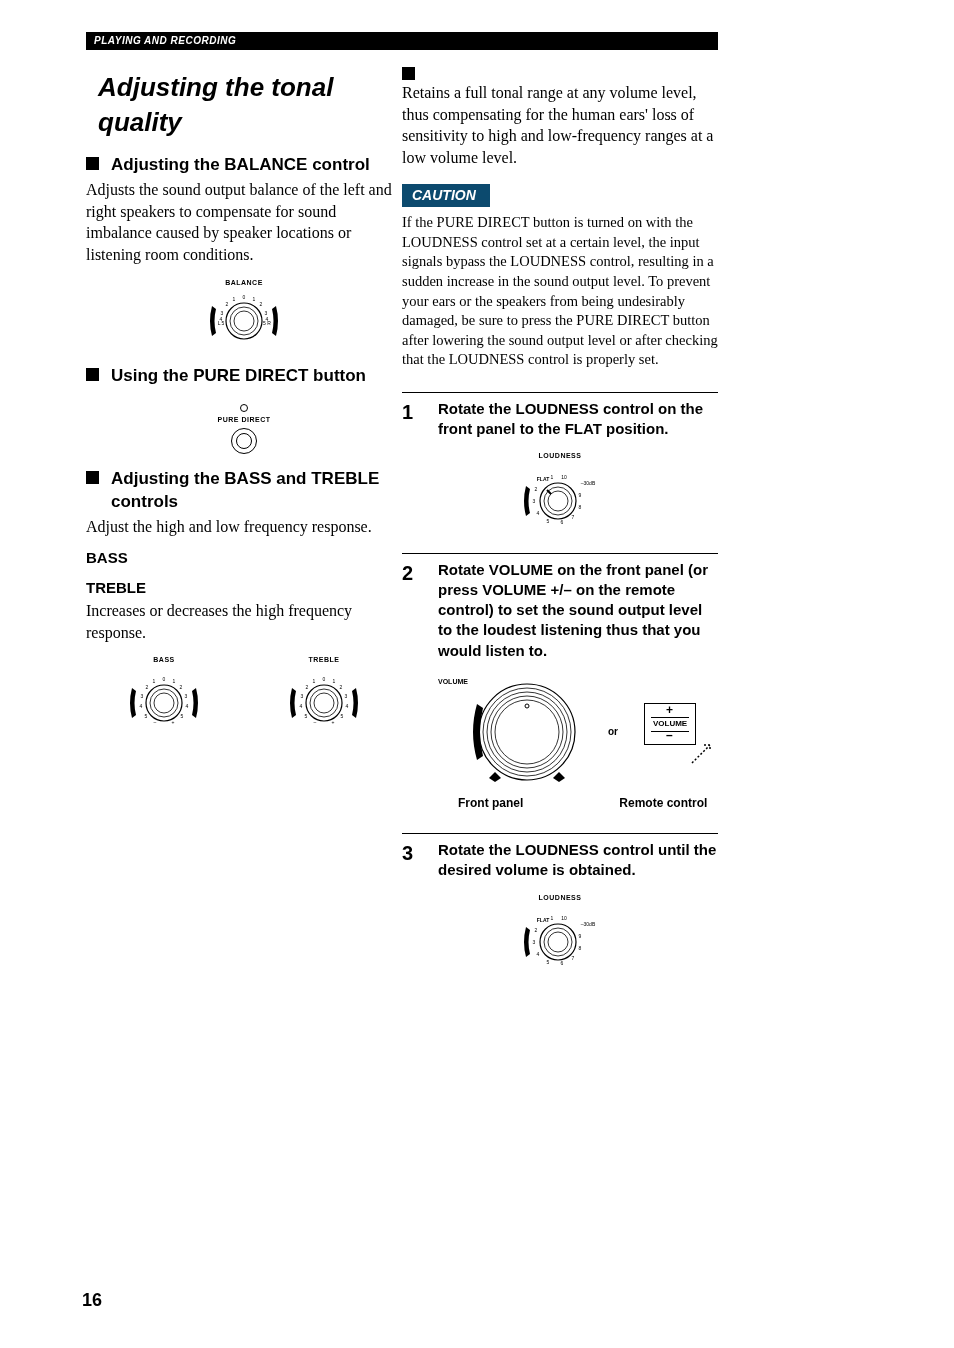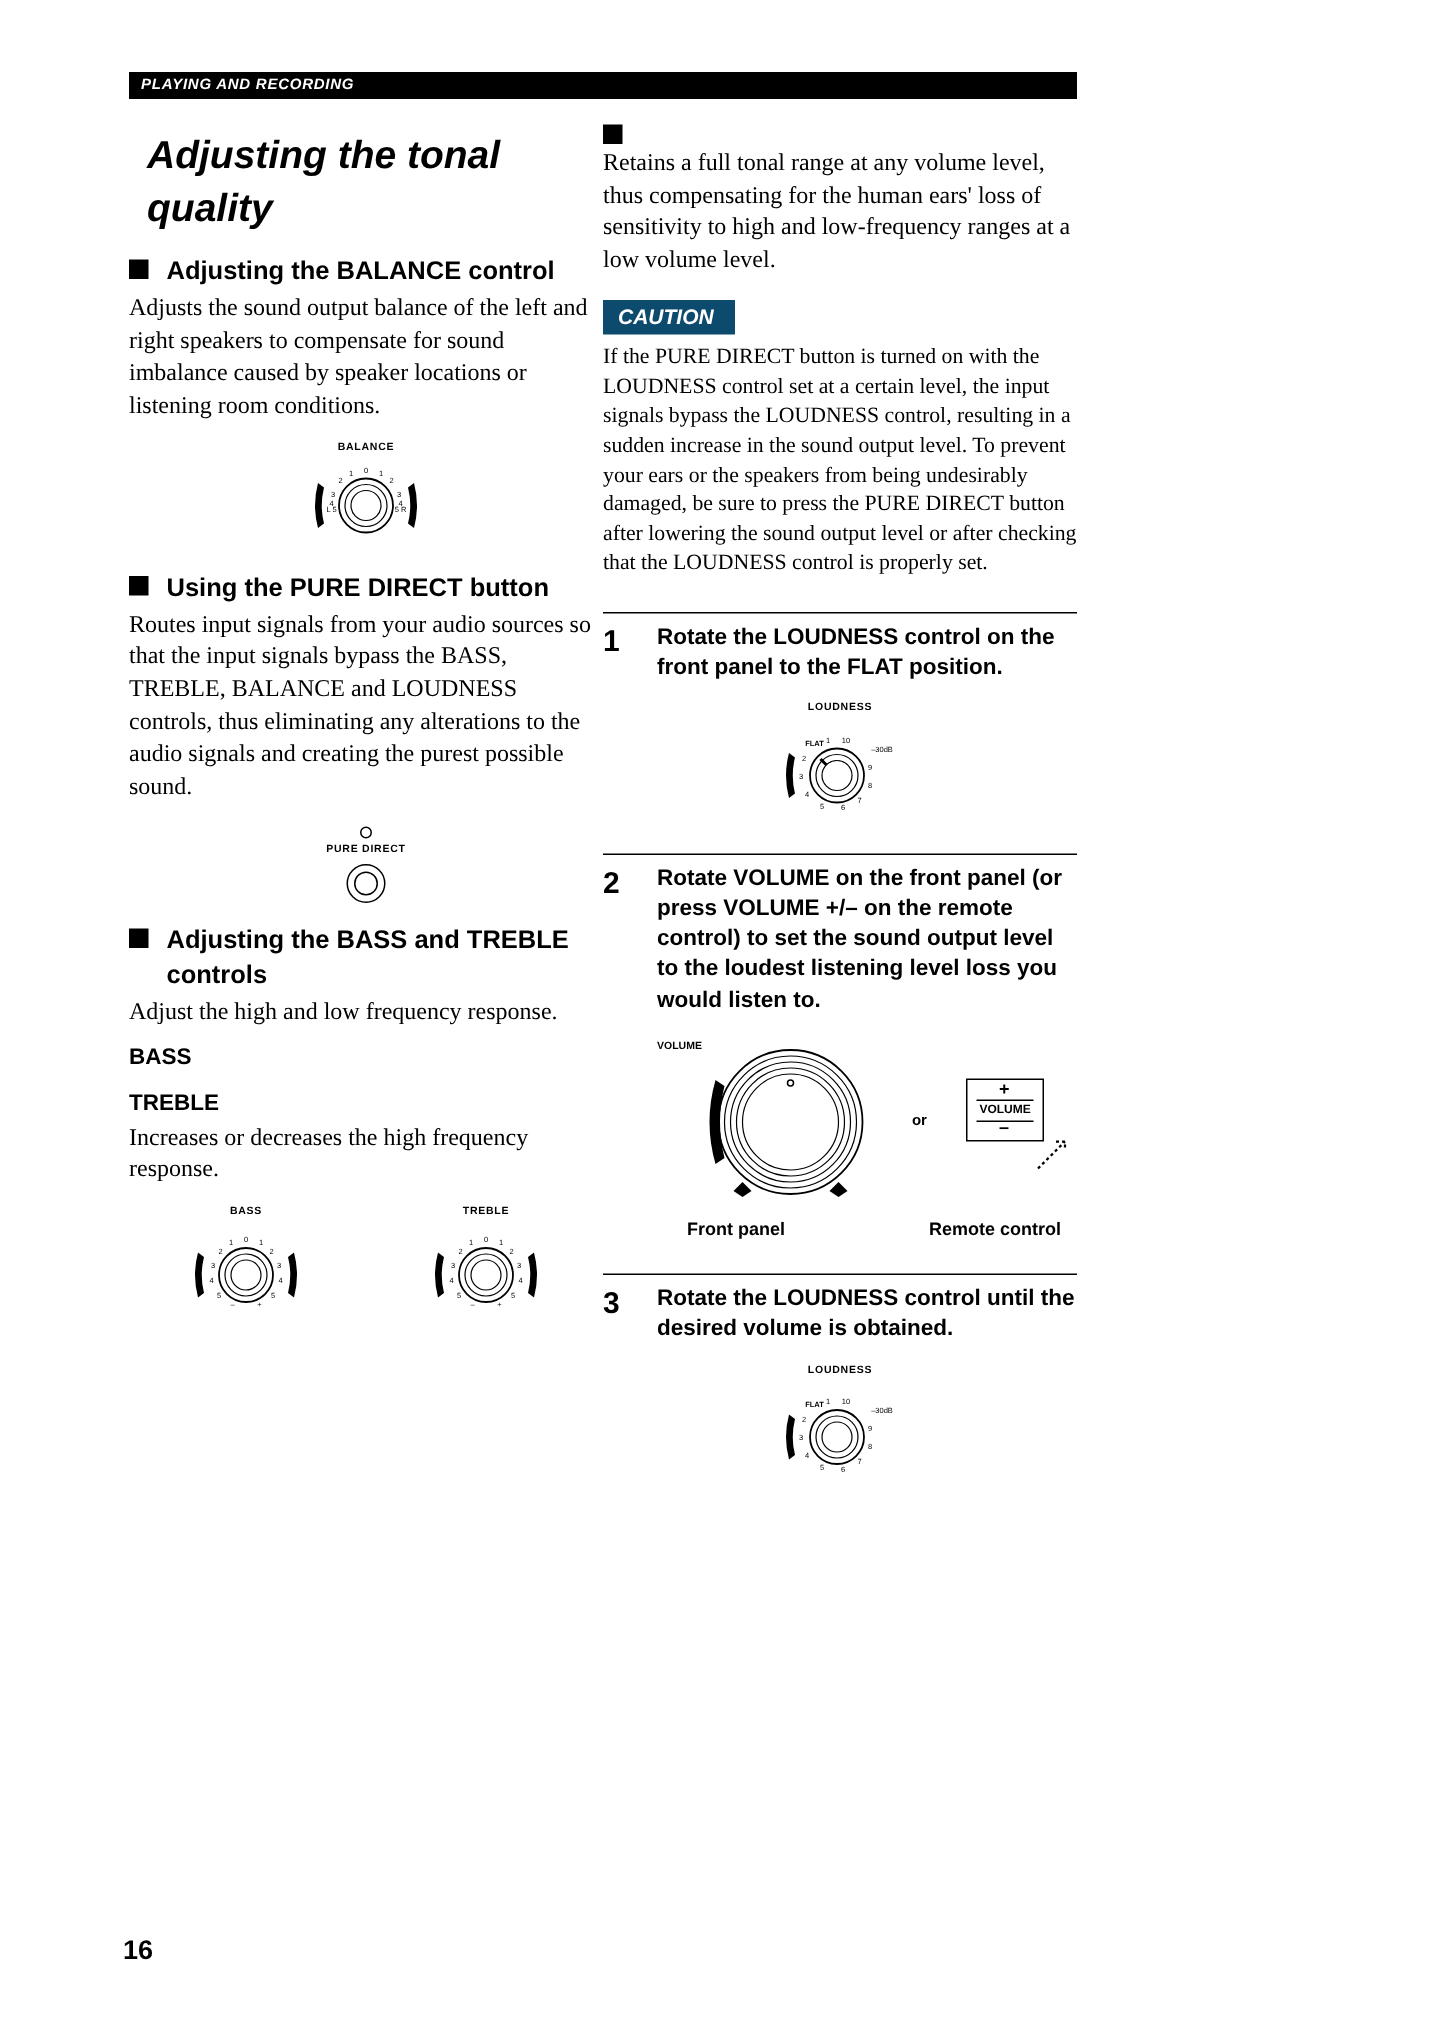--- a/index.html
+++ b/index.html
@@ -1,16 +1,16 @@
 <!DOCTYPE html>
 <html><head>
 <meta charset="utf-8">
 <style>
 body{margin:0;padding:0;background:#fff;font-family:"Times New Roman",Times,serif;color:#000;font-size:16px;line-height:1.35}
-.page{width:804px;height:1348px;position:relative;box-sizing:border-box;padding:48px 86px 0 86px}
+.page{width:804px;height:1348px;position:relative;box-sizing:border-box;padding:32px 86px 0 86px}
 .sectionbar{background:#000;height:18px;display:flex;align-items:center;margin-bottom:8px}
 .sectionbar span{color:#fff;font-family:Arial,Helvetica,sans-serif;font-weight:bold;font-style:italic;font-size:10px;letter-spacing:.5px;padding-left:8px}
 .cols{display:flex;}
 .col{flex:1;min-width:0}
 h1{font-family:Arial,Helvetica,sans-serif;font-weight:bold;font-style:italic;font-size:26px;margin:12px 0 4px 12px}
 .h2line{display:flex;align-items:flex-start;margin-top:14px}
 .h2line .sq{width:13px;height:13px;background:#000;flex:0 0 13px;margin-top:3px;margin-right:12px}
 .h2line h2{font-family:Arial,Helvetica,sans-serif;font-weight:bold;font-size:17px;margin:0}
 p{margin:2px 0 0 0}
 .bodysub{font-family:Arial,Helvetica,sans-serif;font-weight:bold;font-size:15px;margin-top:10px}
@@ -87,21 +87,20 @@
               </g>
             </g>
           </svg>
         </div>
       </div>
 
       <div class="h2line">
         <div class="sq"></div>
         <h2>Using the PURE DIRECT button</h2>
       </div>
-      <p>Routes input signals from your audio sources so that the input signals bypass the BASS, TREBLE, BALANCE and LOUDNESS controls, thus eliminating any alterations to the audio signals and creating the purest possible sound.</p>
 
       <div class="pd">
         <div class="dot"></div>
         <div class="lbl">PURE DIRECT</div>
         <div class="btn">
             <div class="inner"></div>
           </div>
       </div>
 
       <div class="h2line">
@@ -214,21 +213,21 @@
               </g>
             </g>
           </svg>
         </div>
       </div>
 
       
       <div class="steprule"></div>
       <div class="step">
         <div class="stepnum">2</div>
-        <div class="steptext">Rotate VOLUME on the front panel (or press VOLUME +/– on the remote control) to set the sound output level to the loudest listening level loss you would listen to.</div>
+        <div class="steptext">Rotate VOLUME on the front panel (or press VOLUME +/– on the remote control) to set the sound output level to the loudest listening thus that you would listen to.</div>
       </div>
 
       <div class="volblock">
         <div style="display:flex;align-items:center">
           <div style="font-family:Arial;font-size:7px;font-weight:bold;writing-mode:horizontal-tb;margin-right:4px;align-self:flex-start">VOLUME</div>
           <svg width="110" height="110">
             <g transform="translate(55,55)">
               <circle r="48" fill="#fff" stroke="#000" stroke-width="1.2"></circle>
               <circle r="44" fill="#fff" stroke="#000" stroke-width="0.8"></circle>
               <circle r="40" fill="#fff" stroke="#000" stroke-width="0.8"></circle>

